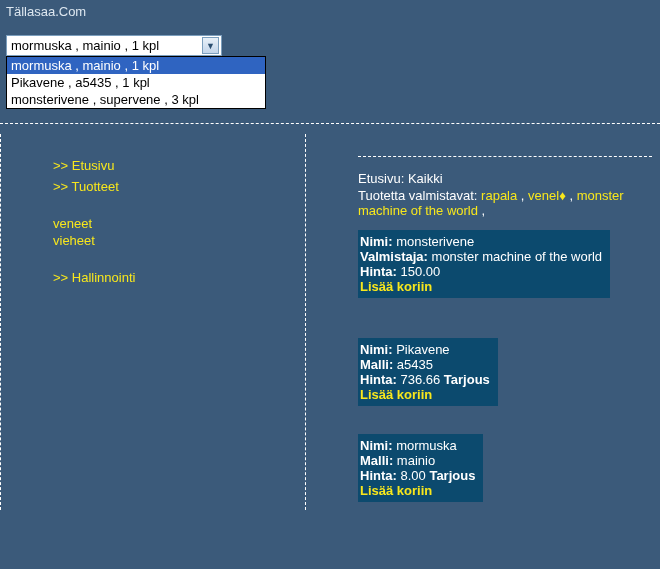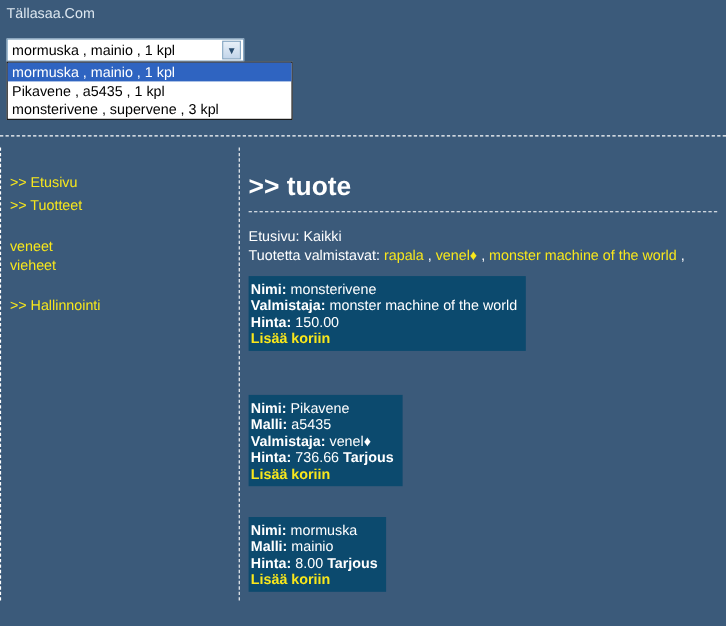--- a/index.html
+++ b/index.html
@@ -57,20 +57,21 @@
     font-size: 13px;
     white-space: nowrap;
   }
   .dropdown-item.selected {
     background: #2f64c1;
     color: #fff;
   }
   .layout {
     display: flex;
     margin-top: 10px;
+    gap: 44px;
   }
   .dashed-v { border-left: 1px dashed #fff; }
   .dashed-h { border-top: 1px dashed #fff; }
   .sidebar {
     width: 216px;
     padding: 18px 8px 8px 8px;
   }
   .content {
     flex: 1;
     padding: 14px 8px 8px 8px;
@@ -139,21 +140,20 @@
     <a class="nav-link">&gt;&gt; Etusivu</a>
     <a class="nav-link">&gt;&gt; Tuotteet</a>
     <div style="height:14px;"></div>
     <a class="sub-link">veneet</a>
     <a class="sub-link">vieheet</a>
     <div style="height:14px;"></div>
     <a class="nav-link">&gt;&gt; Hallinnointi</a>
   </div>
   <div class="dashed-v" style="width:1px;"></div>
   <div class="content">
-    <div class="heading">&gt;&gt; tuote</div>
     <hr class="hr-dash">
     <div class="meta-line">
       <span>Etusivu:</span>
       <span>Kaikki</span>
     </div>
     <div class="meta-line">
       <span>Tuotetta valmistavat:</span>
       <a class="ylink">rapala</a> ,
       <a class="ylink">venel♦</a> ,
       <a class="ylink">monster machine of the world</a> ,
@@ -162,21 +162,20 @@
     <div class="card">
       <div class="card-line"><span class="lbl">Nimi:</span> <span class="val">monsterivene</span></div>
       <div class="card-line"><span class="lbl">Valmistaja:</span> <span class="val">monster machine of the world</span></div>
       <div class="card-line"><span class="lbl">Hinta:</span> <span class="val">150.00</span></div>
       <a class="add-link">Lisää koriin</a>
     </div>
     <br>
     <div class="card" style="margin-top:40px;">
       <div class="card-line"><span class="lbl">Nimi:</span> <span class="val">Pikavene</span></div>
       <div class="card-line"><span class="lbl">Malli:</span> <span class="val">a5435</span></div>
-      <div class="card-line"><span class="lbl">Valmistaja:</span> <span class="val">venel♦</span></div>
       <div class="card-line"><span class="lbl">Hinta:</span> <span class="val">736.66</span> <span class="offer">Tarjous</span></div>
       <a class="add-link">Lisää koriin</a>
     </div>
     <br>
     <div class="card" style="margin-top:28px;">
       <div class="card-line"><span class="lbl">Nimi:</span> <span class="val">mormuska</span></div>
       <div class="card-line"><span class="lbl">Malli:</span> <span class="val">mainio</span></div>
       <div class="card-line"><span class="lbl">Hinta:</span> <span class="val">8.00</span> <span class="offer">Tarjous</span></div>
       <a class="add-link">Lisää koriin</a>
     </div>

